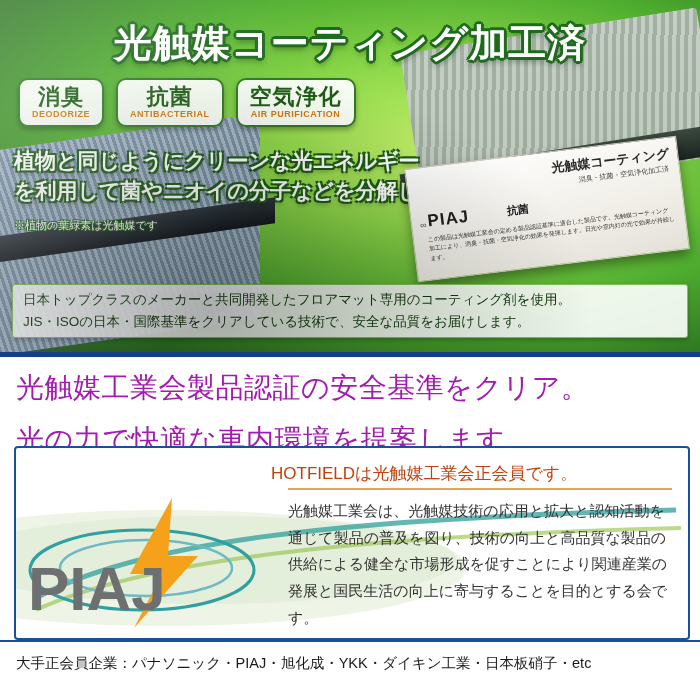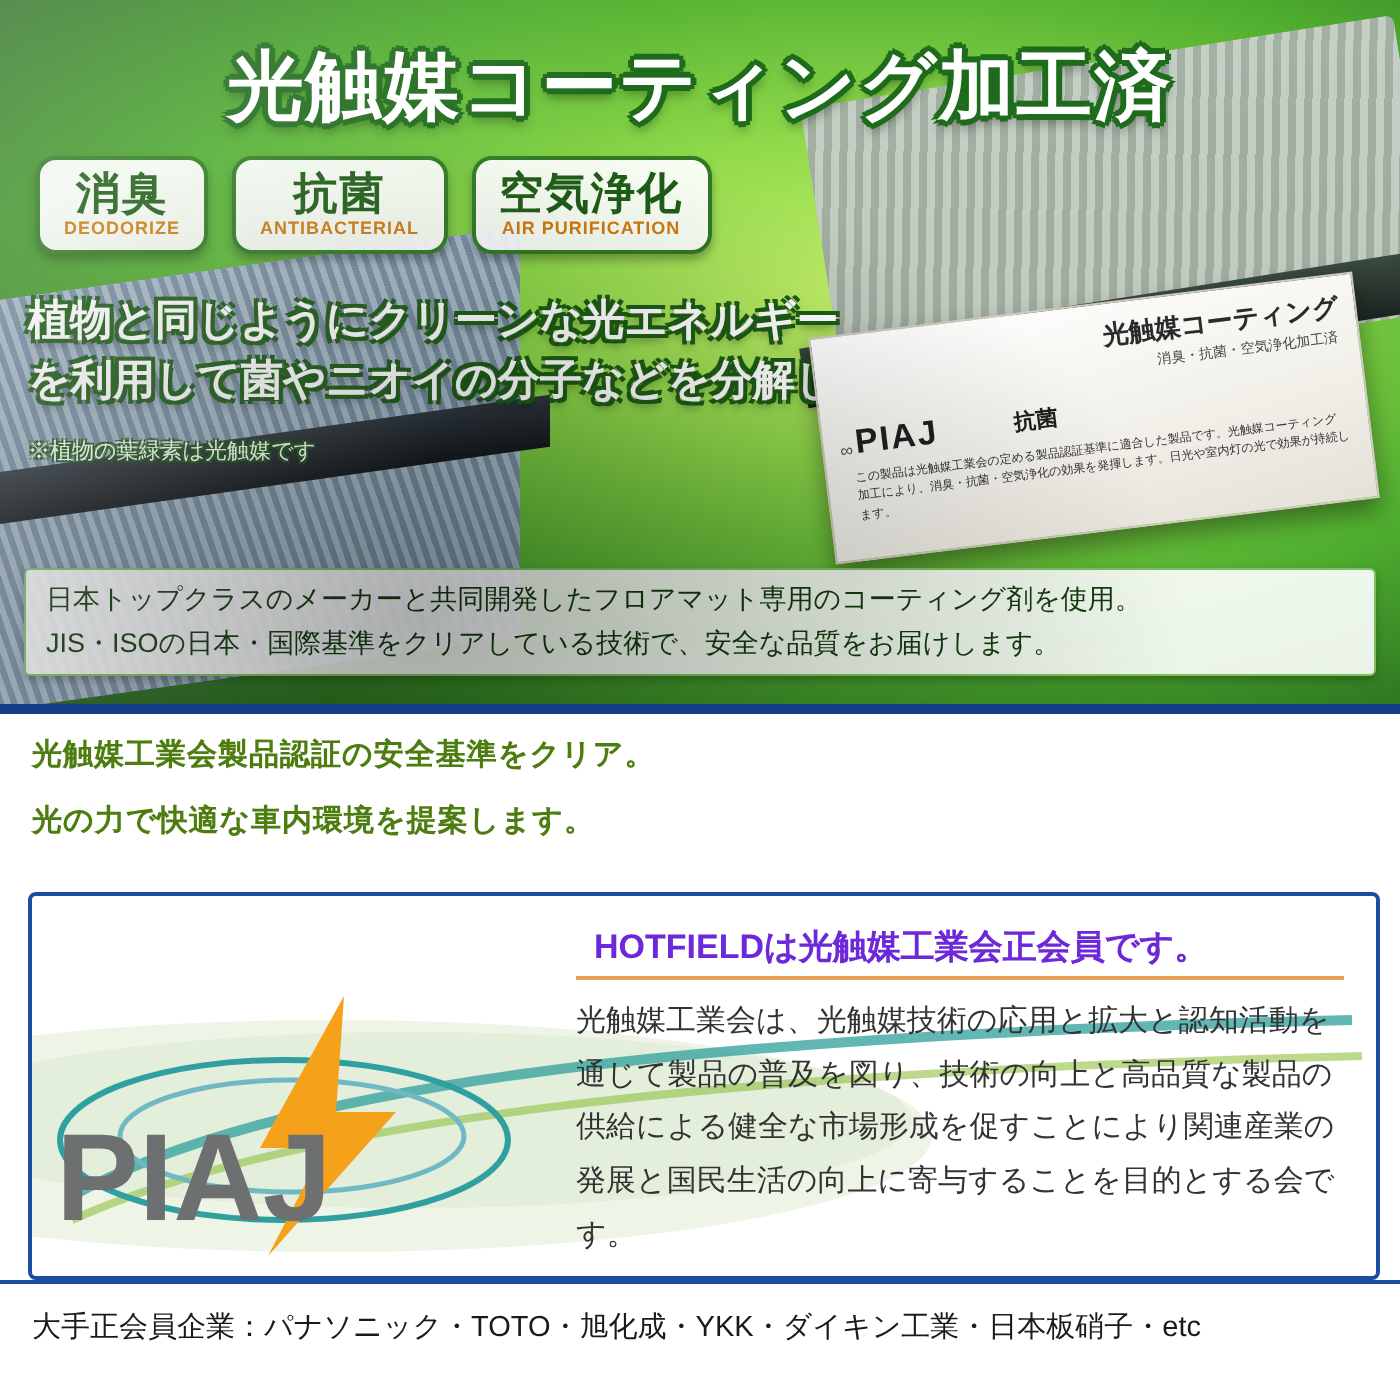--- a/index.html
+++ b/index.html
@@ -121,32 +121,32 @@
     padding:0 10px;box-sizing:border-box;
   }
   .infobox div{font-size:13.5px;color:#123a0d;line-height:1.65;white-space:nowrap;}
 
   
   .divider{position:absolute;left:0;top:352px;width:700px;height:5px;background:#123f88;}
 
   
   .mid{position:absolute;left:0;top:357px;width:700px;height:86px;background:#fff;}
   .mid .m{
-    font-size:15px;font-weight:bold;color:#4d7c0f;letter-spacing:.5px;
+    font-size:28px;font-weight:normal;color:#a21caf;letter-spacing:.5px;
     margin:10px 0 0 16px;line-height:1.5;white-space:nowrap;
   }
 
   
   .panel{
     position:absolute;left:14px;top:446px;width:672px;height:190px;
     border:2px solid #1b4f9c;border-radius:4px;background:#ffffff;overflow:hidden;
   }
   .panel-bg{position:absolute;inset:0;}
   .hot{
-    position:absolute;left:281px;top:14px;font-size:17px;font-weight:bold;color:#6d28d9;white-space:nowrap;
+    position:absolute;left:255px;top:14px;font-size:17px;font-weight:normal;color:#c2410c;white-space:nowrap;
   }
   .hotline{position:absolute;left:272px;top:40px;width:384px;height:2px;background:#e5a258;}
   .ptext{
     position:absolute;left:272px;top:50px;width:388px;
     font-size:15px;color:#333333;line-height:1.78;
   }
   .piaj-logo{position:absolute;left:6px;top:34px;width:262px;height:150px;}
 
   
   .foot{
@@ -227,16 +227,16 @@
       <text x="6" y="128" font-family="Liberation Sans, sans-serif" font-size="62" font-weight="bold" fill="#6d6f71">PIAJ</text>
     </svg>
 
     <div class="hot">HOTFIELDは光触媒工業会正会員です。</div>
     <div class="hotline"></div>
     <div class="ptext">光触媒工業会は、光触媒技術の応用と拡大と認知活動を通じて製品の普及を図り、技術の向上と高品質な製品の供給による健全な市場形成を促すことにより関連産業の発展と国民生活の向上に寄与することを目的とする会です。</div>
   </div>
 
   <div class="foot">
     <div class="fline"></div>
-    <div class="ft">大手正会員企業：パナソニック・TOTO・旭化成・YKK・ダイキン工業・日本板硝子・etc</div>
+    <div class="ft">大手正会員企業：パナソニック・PIAJ・旭化成・YKK・ダイキン工業・日本板硝子・etc</div>
   </div>
 
 </div>
 
 </body></html>

